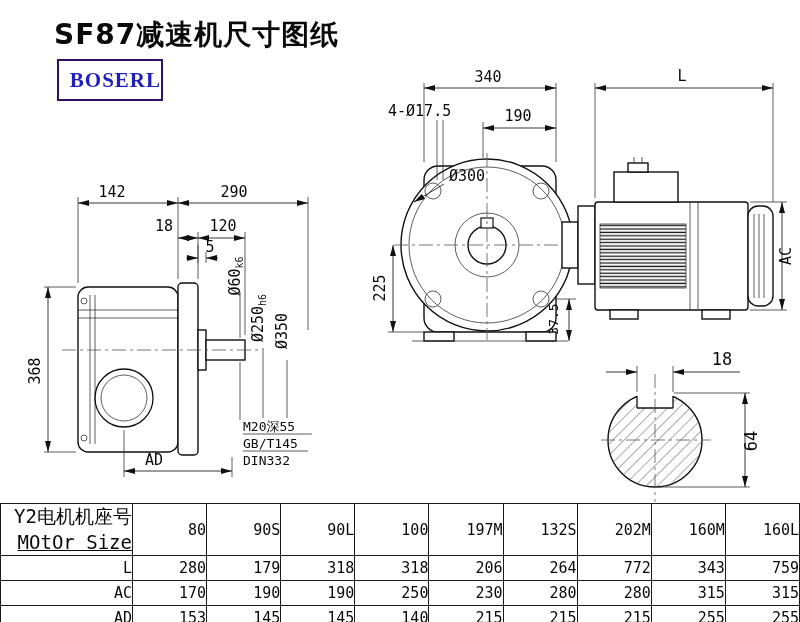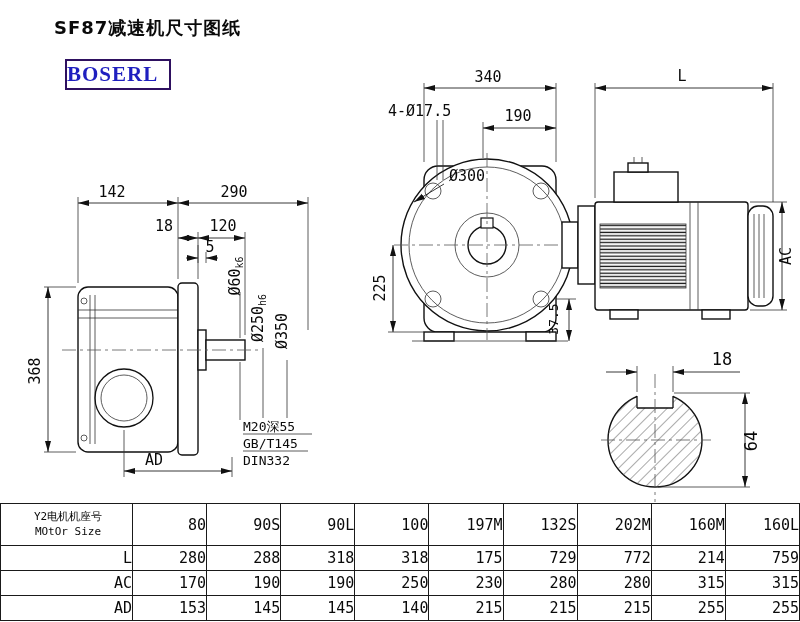--- a/index.html
+++ b/index.html
@@ -1,37 +1,37 @@
 <!DOCTYPE html>
 <html><head>
 <meta charset="utf-8">
 <style>
   *{margin:0;padding:0;box-sizing:border-box}
   html,body{width:800px;height:622px;background:#fff;overflow:hidden}
   body{position:relative;font-family:"DejaVu Sans",sans-serif}
-  .title{position:absolute;left:54px;top:16px;font-size:18px;font-weight:bold;color:#0a0a0a;letter-spacing:1px;white-space:nowrap}
-  .logo{position:absolute;left:65px;top:59px;width:106px;height:31px;border:2px solid #2e1060;
-        display:flex;align-items:center;justify-content:flex-start;
+  .title{position:absolute;left:54px;top:16px;font-size:28px;font-weight:bold;color:#0a0a0a;letter-spacing:1px;white-space:nowrap}
+  .logo{position:absolute;left:57px;top:59px;width:106px;height:42px;border:2px solid #2e1060;
+        display:flex;align-items:center;justify-content:flex-end;
         font-family:"Liberation Serif",serif;font-size:21px;font-weight:bold;color:#1f1fbf;letter-spacing:1px}
   svg.draw{position:absolute;left:0;top:0}
   .ol{fill:#ffffff;stroke:#111;stroke-width:1.4}
   .on{fill:none;stroke:#111;stroke-width:1.3}
   .thin{stroke:#333;stroke-width:0.8;fill:none}
   .dim{stroke:#222;stroke-width:0.9;fill:none}
   .cl{stroke:#555;stroke-width:0.8;fill:none;stroke-dasharray:14 4 3 4}
   .dt{font-family:"DejaVu Sans Mono",monospace;font-size:15px;fill:#0a0a0a}
   .dts{font-family:"DejaVu Sans Mono",monospace;font-size:13px;fill:#0a0a0a}
   .dtb{font-family:"DejaVu Sans Mono",monospace;font-size:17px;fill:#0a0a0a}
   .tablewrap{position:absolute;left:0;top:503px;width:800px}
   table{width:800px;border-collapse:collapse;table-layout:fixed;font-family:"DejaVu Sans Mono",monospace}
   th,td{border:1px solid #1a1a1a;text-align:right;font-weight:normal;color:#0a0a0a;overflow:hidden}
   thead th{height:42px;font-size:15px}
   tbody th,tbody td{height:25px;font-size:15px}
-  th.motor{font-size:11px;text-align:center;padding-left:3px;line-height:1.35}
-  .u{}
+  th.motor{font-size:19px;text-align:right;padding-left:3px;line-height:1.35}
+  .u{text-decoration:underline}
 </style>
 </head>
 <body>
 
 <div class="title">SF87减速机尺寸图纸</div>
 <div class="logo">
   <span>BOSERL</span>
 </div>
 
 <svg class="draw" width="800" height="503" viewBox="0 0 800 503" xmlns="http://www.w3.org/2000/svg">
@@ -244,27 +244,27 @@
         <th>132S</th>
         <th>202M</th>
         <th>160M</th>
         <th>160L</th>
       </tr>
     </thead>
     <tbody>
       <tr>
         <th>L</th>
         <td>280</td>
-        <td>288</td>
+        <td>179</td>
         <td>318</td>
         <td>318</td>
-        <td>175</td>
-        <td>729</td>
+        <td>206</td>
+        <td>264</td>
         <td>772</td>
-        <td>214</td>
+        <td>343</td>
         <td>759</td>
       </tr>
       <tr>
         <th>AC</th>
         <td>170</td>
         <td>190</td>
         <td>190</td>
         <td>250</td>
         <td>230</td>
         <td>280</td>

